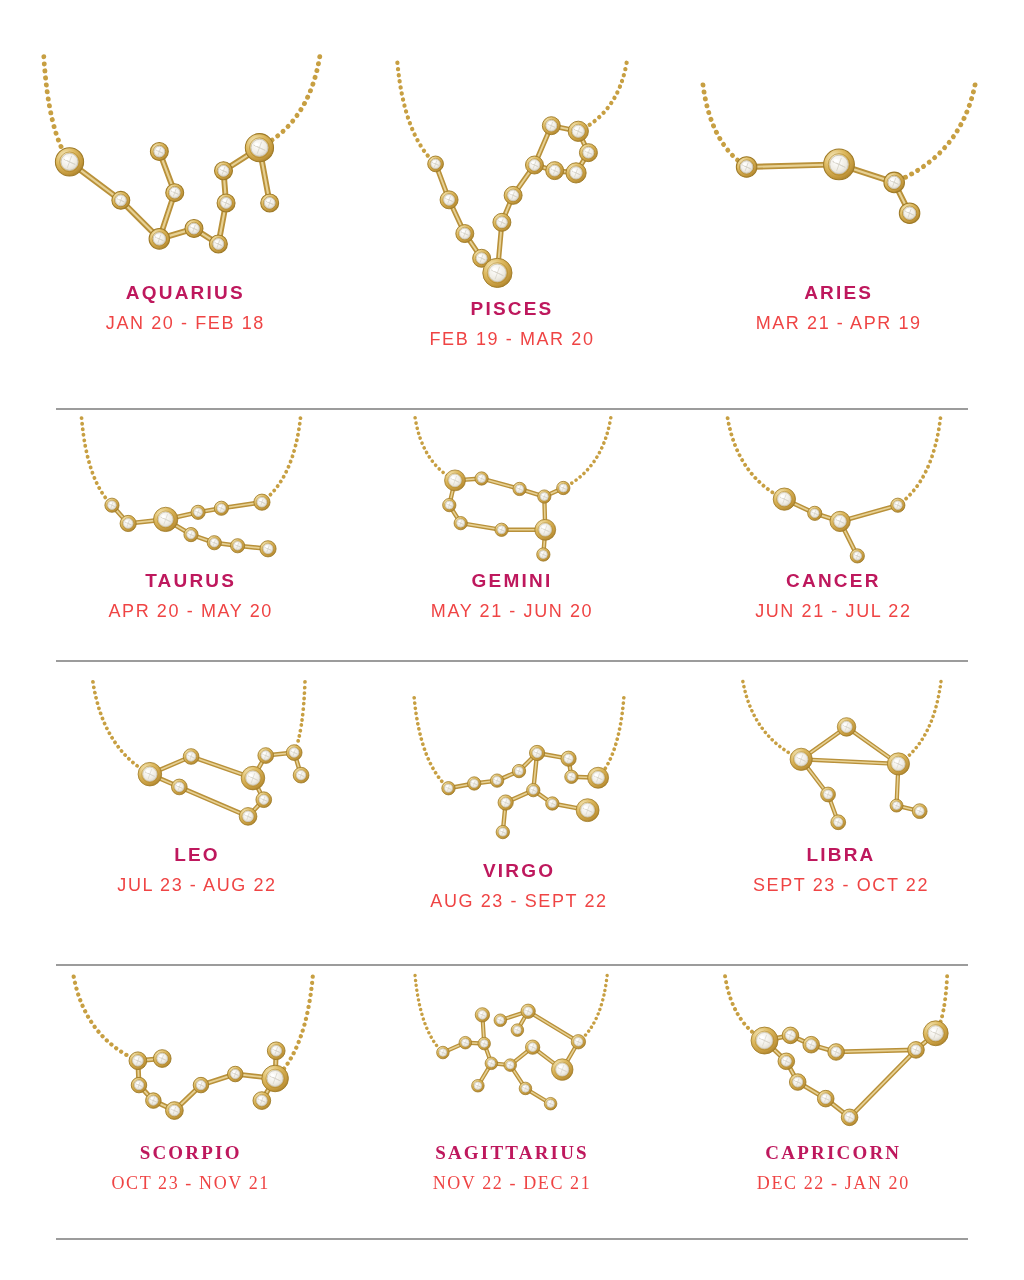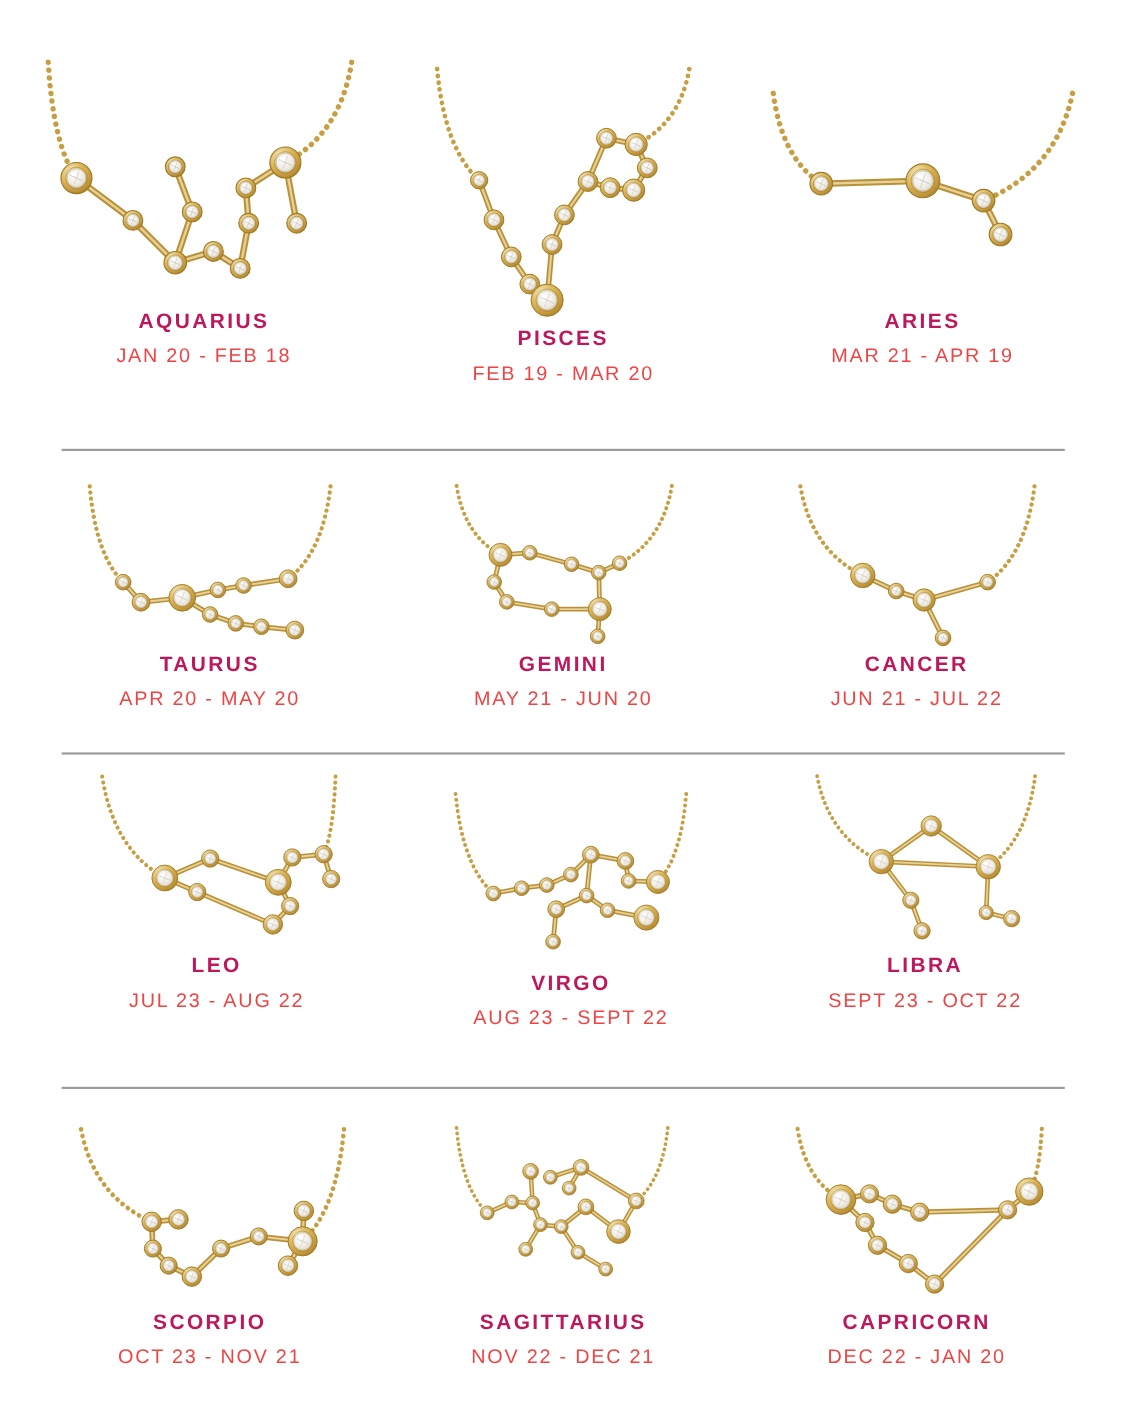--- a/index.html
+++ b/index.html
@@ -9,23 +9,23 @@
     font-family:"Liberation Sans", sans-serif;
   }
   .sheet{width:1024px;height:1280px;background:#ffffff;}
   .row{display:flex;padding:0 30px;justify-content:space-between;}
   .cell{
     flex:1 1 0;display:flex;flex-direction:column;align-items:center;
     min-width:0;
   }
   .neck{width:100%;max-width:308px;display:block;}
   .row-1{padding-top:40px;}
-  .row-2{padding-top:26px;}
+  .row-2{padding-top:2px;}
   .row-3{padding-top:14px;padding-left:44px;}
-  .row-4{padding-top:30px;}
+  .row-4{padding-top:4px;font-family:Liberation Serif, serif;}
   .row-1 .neck{height:236px;}
   .row-2 .neck{height:152px;}
   .row-3 .neck{height:162px;}
   .row-4 .neck{height:166px;}
   .sign-name{
     margin-top:4px;
     font-size:19px;font-weight:bold;letter-spacing:2.2px;
     color:#be185d;text-align:center;line-height:26px;
   }
   .sign-dates{

